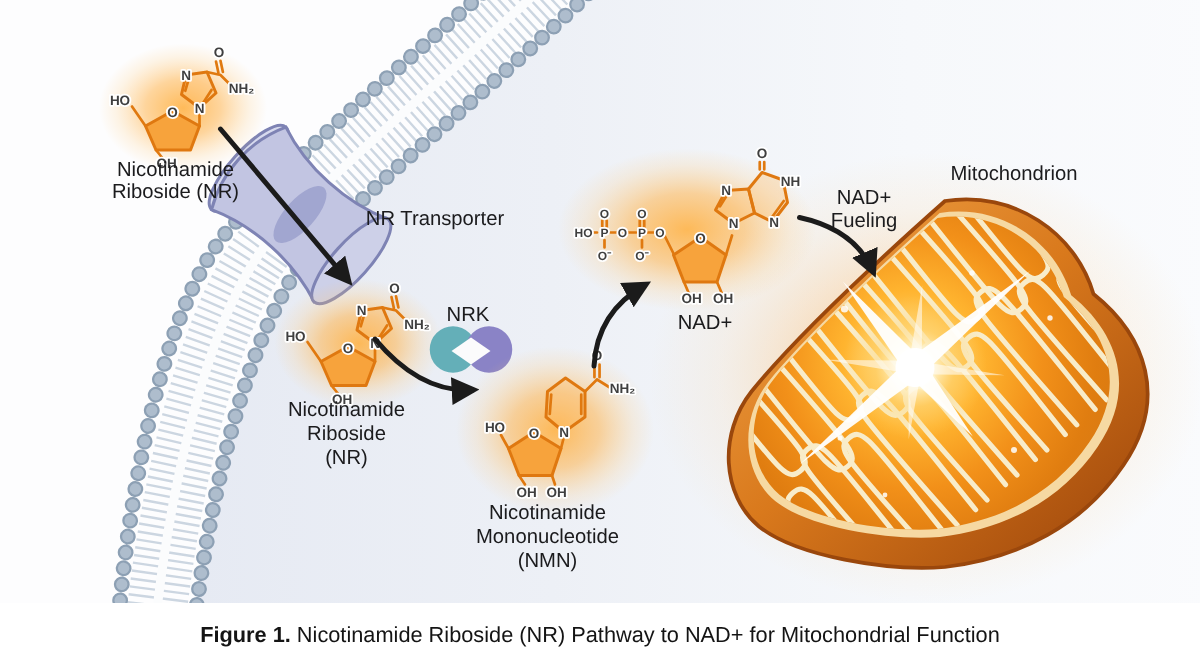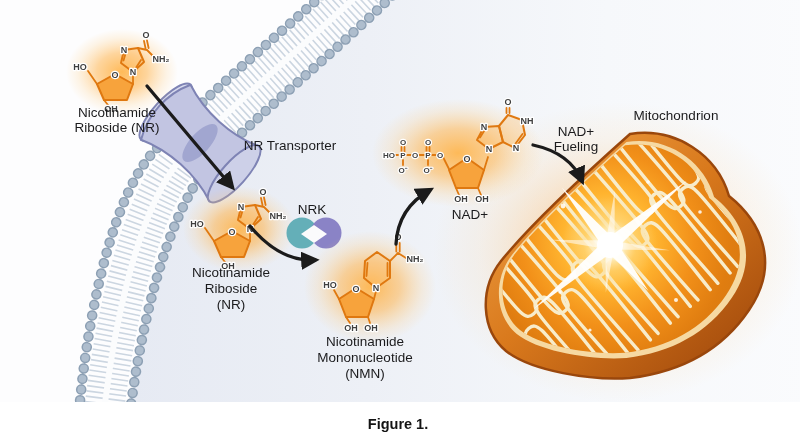--- a/index.html
+++ b/index.html
@@ -237,14 +237,15 @@
     <text class="lbl" x="365" y="378">(NMN)</text>
     <text class="lbl" x="470" y="219">NAD+</text>
     <text class="lbl" x="576" y="136">NAD+</text>
     <text class="lbl" x="576" y="151">Fueling</text>
     <text class="lbl" x="676" y="120">Mitochondrion</text>
   </g>
 </svg>
 
 <div class="caption">
   <b>Figure 1.</b>
+  <span>Nicotinamide Riboside (NR) Pathway to NAD+ for Mitochondrial Function</span>
 </div>
 </div>
 
 </body></html>

